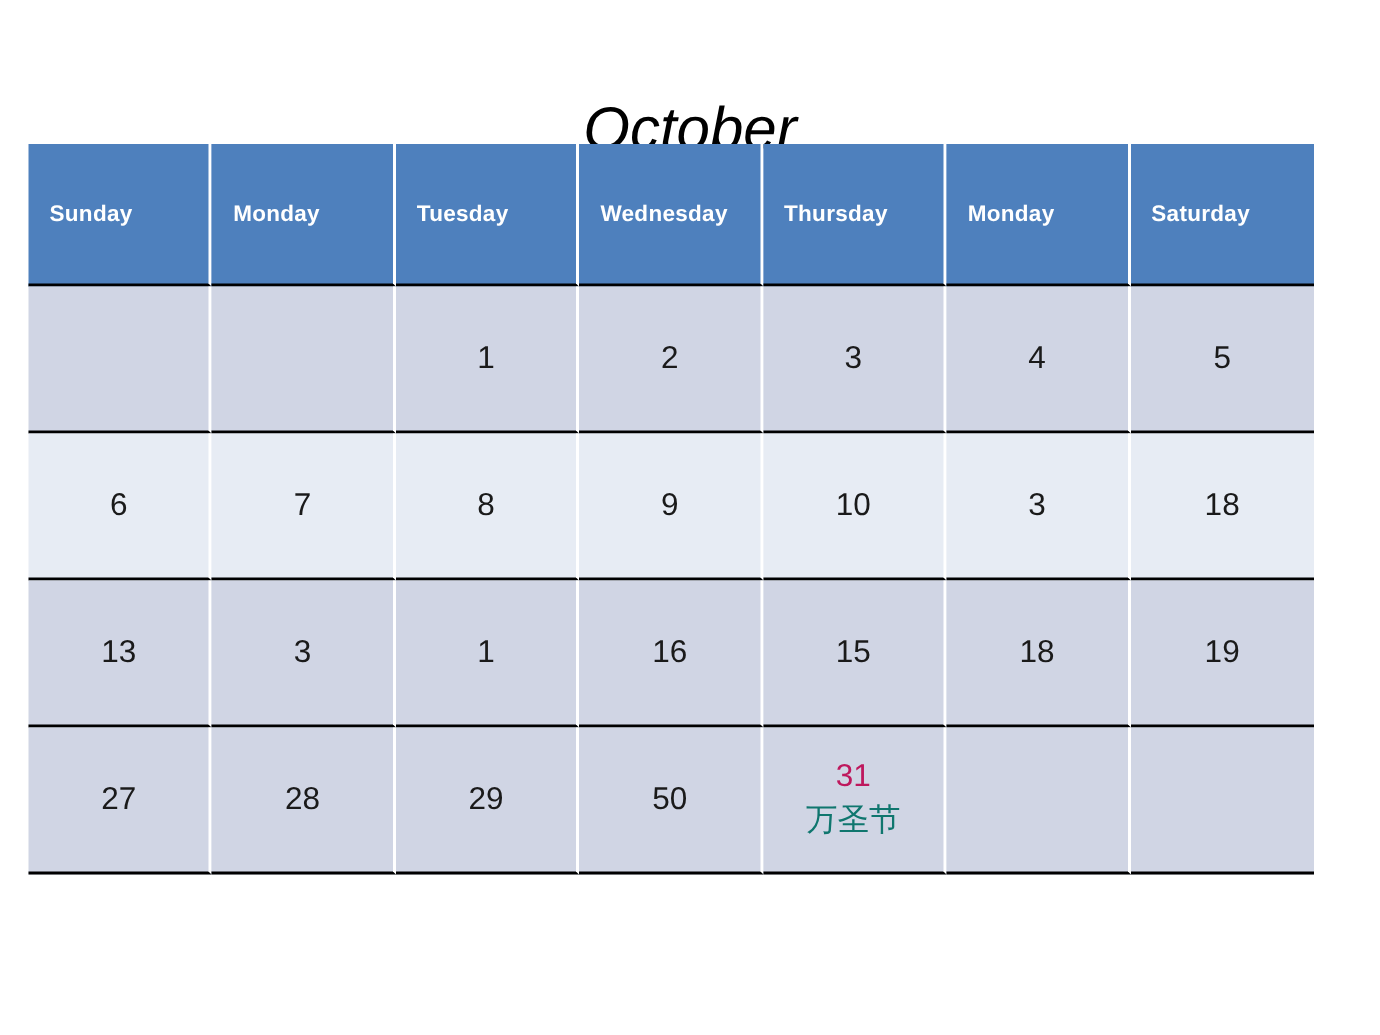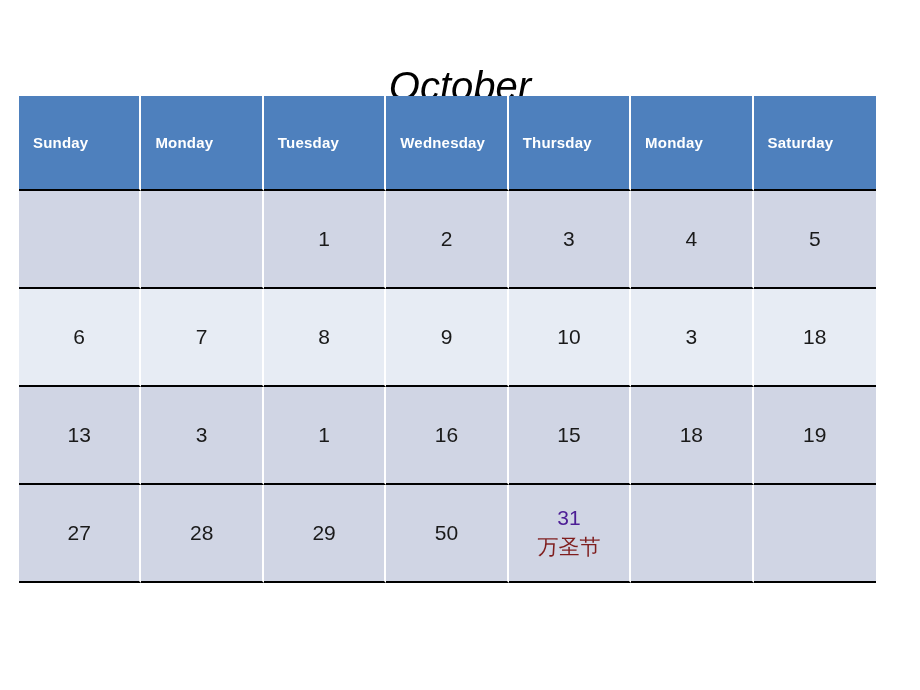--- a/index.html
+++ b/index.html
@@ -75,27 +75,27 @@
     background: #d0d5e4;
   }
   .calendar tbody tr.row-light td {
     background: #e7ecf4;
   }
   .daycell-inner {
     display: block;
     line-height: 28px;
   }
   .daycell-inner.holiday {
-    color: #4c1d95;
+    color: #be185d;
   }
   .holiday-label {
     display: block;
     font-size: 21px;
     line-height: 30px;
-    color: #7f1d1d;
+    color: #0f766e;
   }
 </style>
 </head>
 <body>
 
 <div class="page">
 
   <div class="month-title">October</div>
 
   <table class="calendar">

